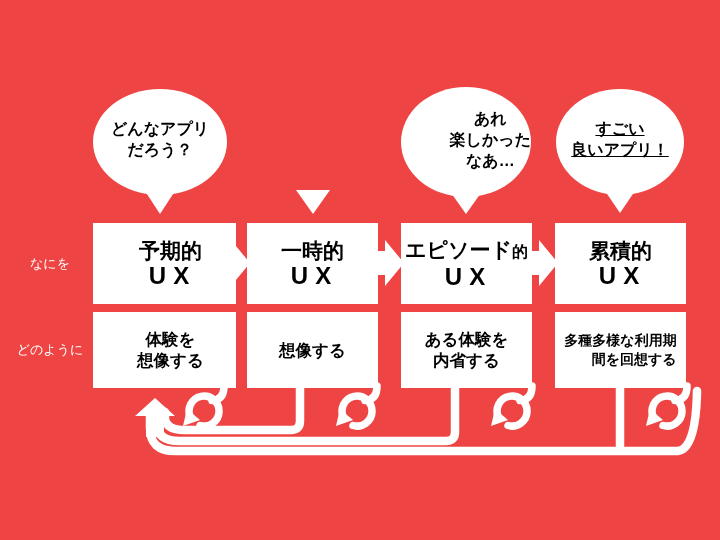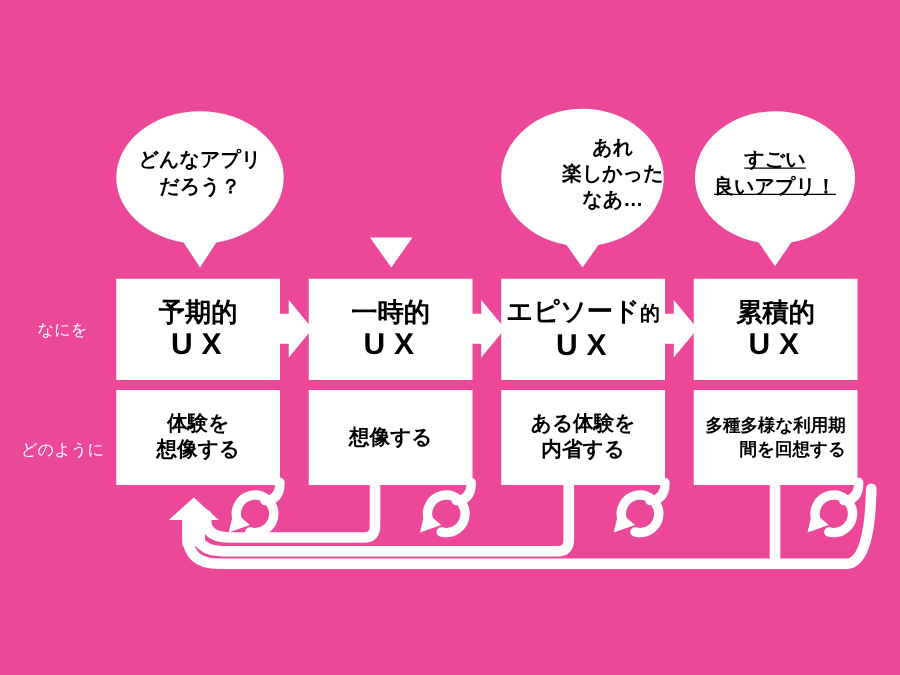--- a/index.html
+++ b/index.html
@@ -1,48 +1,48 @@
 <!DOCTYPE html>
 <html><head>
 <meta charset="utf-8">
 <style>
   html,body{margin:0;padding:0;background:#000;}
   .stage{
-    position:relative;width:720px;height:540px;background:#ec4899;overflow:hidden;
+    position:relative;width:720px;height:540px;background:#ef4444;overflow:hidden;
     font-family:"Liberation Sans","DejaVu Sans",sans-serif;
   }
   svg.layer{position:absolute;left:0;top:0;width:720px;height:540px;}
   .bubble{
     position:absolute;background:#fff;border-radius:50%;
     display:flex;align-items:center;justify-content:center;text-align:center;
     color:#000;font-weight:bold;font-size:16px;line-height:21px;white-space:pre-line;
   }
   .bubble .txt{transform:translateY(-3px);}
   .bubble1{left:93px;top:89px;width:134px;height:106px;}
   .bubble2{left:247px;top:87px;width:132px;height:110px;}
   .bubble3{left:401px;top:87px;width:130px;height:110px;justify-content:flex-end;}
   .bubble4{left:556px;top:89px;width:128px;height:106px;text-decoration:underline;}
   .box{
     position:absolute;background:#fff;color:#000;
     display:flex;flex-direction:column;align-items:center;justify-content:center;
     text-align:center;font-weight:bold;
   }
   .box.what{top:223px;height:81px;width:131px;}
   .box.how{top:312px;height:76px;width:131px;font-size:16.5px;line-height:21px;white-space:pre-line;}
-  .c1{left:93px;} .c2{left:247px;} .c3{left:401px;} .c4{left:555px;text-align:right;}
+  .c1{left:93px;padding-left:12px;} .c2{left:247px;} .c3{left:401px;} .c4{left:555px;text-align:right;}
   .what .l1{font-size:21px;line-height:25px;display:flex;align-items:baseline;justify-content:center;}
   .what .l1 .suffix{font-size:16px;}
   .what .l2{font-size:24px;line-height:26px;letter-spacing:7px;text-indent:4px;}
   .how.small{font-size:14px;line-height:19px;}
   .rowlabel{
     position:absolute;color:#fff;font-size:13px;
     display:flex;align-items:center;justify-content:center;text-align:center;
   }
   .label-what{left:10px;top:250px;width:80px;height:28px;}
-  .label-how{left:5px;top:346px;width:90px;height:28px;}
+  .label-how{left:5px;top:336px;width:90px;height:28px;}
 </style>
 </head>
 <body>
 
 <div class="stage">
 
   <svg class="layer" viewBox="0 0 720 540">
 
     <polygon points="143,188 177,188 160,214" fill="#fff"></polygon>
     <polygon points="296,190 330,190 313,214" fill="#fff"></polygon>

